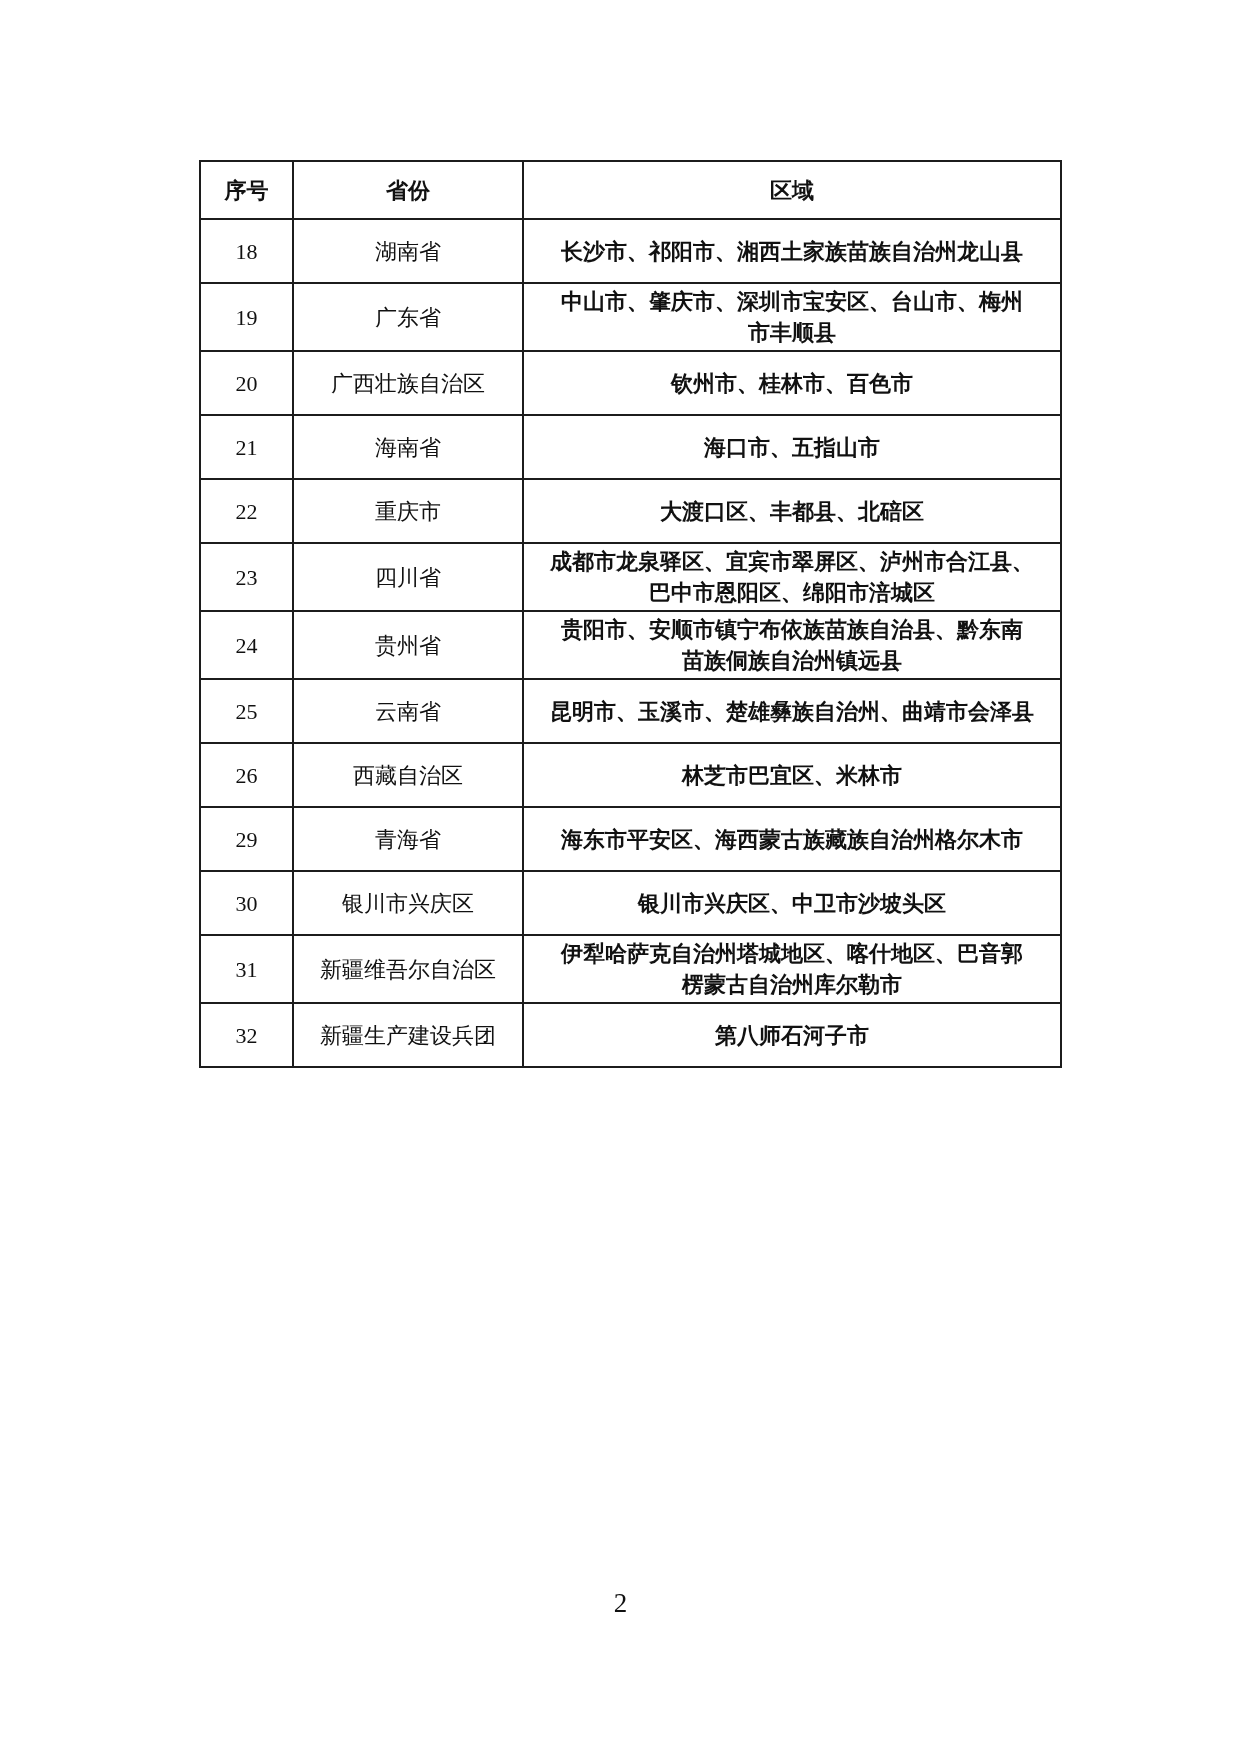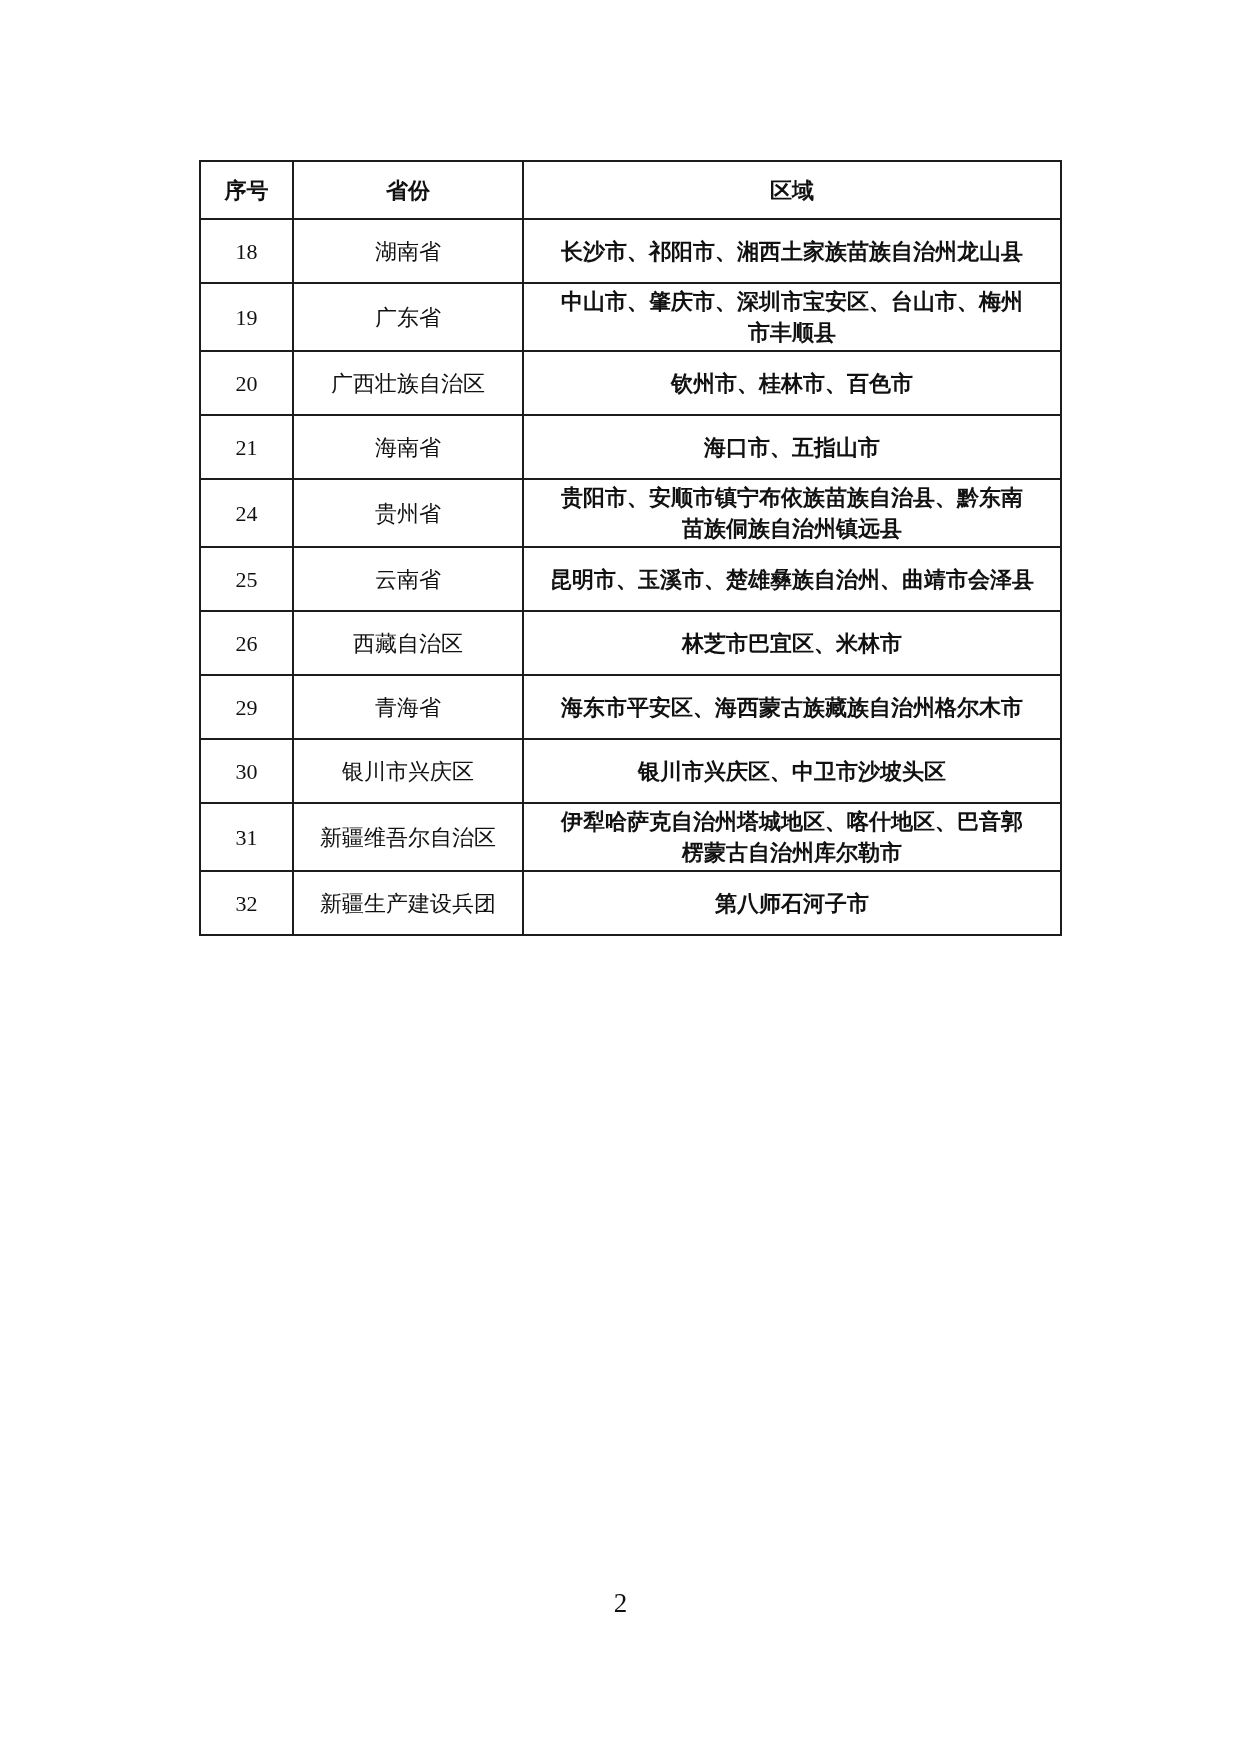--- a/index.html
+++ b/index.html
@@ -102,21 +102,32 @@
     <td class="cell-province">广西壮族自治区</td>
     <td class="cell-region">钦州市、桂林市、百色市</td>
   </tr>
 
   <tr>
     <td class="cell-no">21</td>
     <td class="cell-province">海南省</td>
     <td class="cell-region">海口市、五指山市</td>
   </tr>
 
+  <tr>
+    <td class="cell-no">22</td>
+    <td class="cell-province">重庆市</td>
+    <td class="cell-region">大渡口区、丰都县、北碚区</td>
+  </tr>
 
+  <tr>
+    <td class="cell-no">23</td>
+    <td class="cell-province">四川省</td>
+    <td class="cell-region">成都市龙泉驿区、宜宾市翠屏区、泸州市合江县、
+巴中市恩阳区、绵阳市涪城区</td>
+  </tr>
 
   <tr>
     <td class="cell-no">24</td>
     <td class="cell-province">贵州省</td>
     <td class="cell-region">贵阳市、安顺市镇宁布依族苗族自治县、黔东南
 苗族侗族自治州镇远县</td>
   </tr>
 
   <tr>
     <td class="cell-no">25</td>

